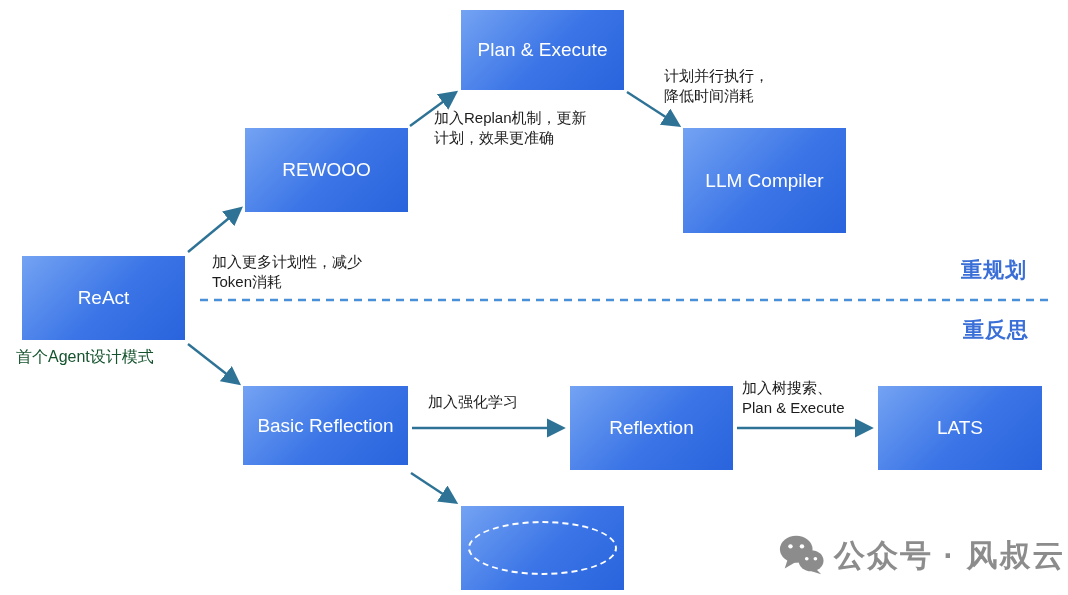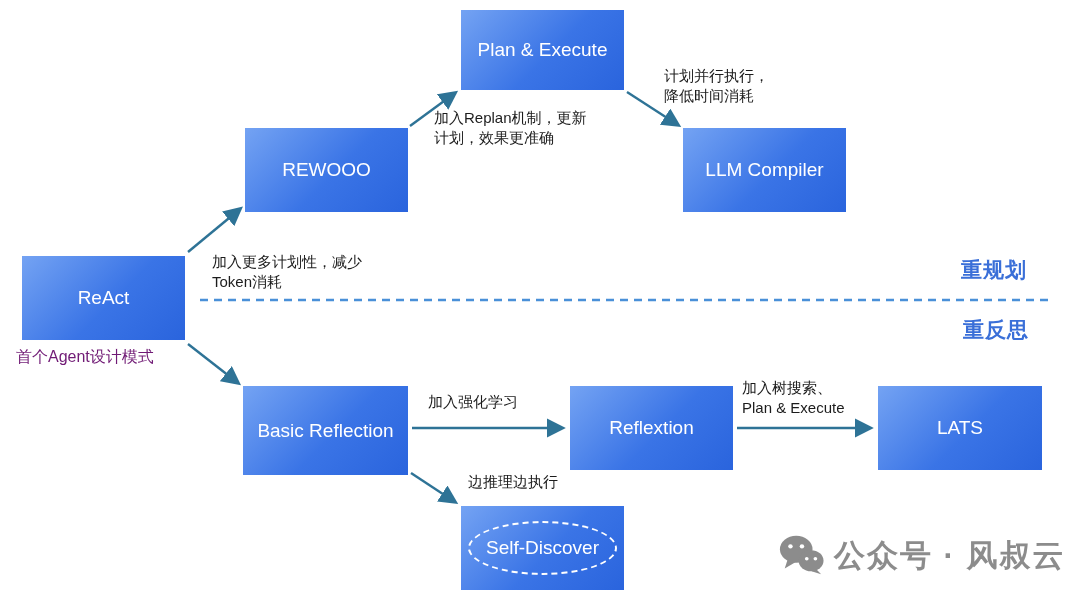--- a/index.html
+++ b/index.html
@@ -16,21 +16,21 @@
   .node-inner{padding:0 6px;}
   .ellipse{
     position:absolute;left:7px;right:7px;top:15px;bottom:15px;
     border:2px dashed #ffffff;border-radius:50%;
   }
   .edge-label{
     position:absolute;color:#1c1c1c;font-size:15px;line-height:1.3;
     white-space:pre-line;
   }
   .caption{
-    position:absolute;color:#701a75;font-size:16px;
+    position:absolute;color:#14532d;font-size:16px;
   }
   .section-label{
     position:absolute;color:#3a6fd8;font-size:21px;font-weight:bold;letter-spacing:1px;
   }
   .footer{
     position:absolute;left:778px;top:532px;display:flex;align-items:center;gap:10px;
   }
   .footer-text{
     color:#8c8c8c;font-size:31px;font-weight:bold;letter-spacing:2px;
   }
@@ -59,59 +59,57 @@
   </svg>
 
   <div class="node" style="left:461px;top:10px;width:163px;height:80px;">
     <div class="node-inner">Plan &amp; Execute</div>
   </div>
 
   <div class="node" style="left:245px;top:128px;width:163px;height:84px;">
     <div class="node-inner">REWOOO</div>
   </div>
 
-  <div class="node" style="left:683px;top:128px;width:163px;height:84px;">
+  <div class="node" style="left:683px;top:128px;width:163px;height:105px;">
     <div class="node-inner">LLM Compiler</div>
   </div>
 
   <div class="node" style="left:22px;top:256px;width:163px;height:84px;justify-content:center;">
     <div class="node-inner">ReAct</div>
   </div>
 
-  <div class="node" style="left:243px;top:386px;width:165px;height:89px;">
+  <div class="node" style="left:243px;top:386px;width:165px;height:79px;">
     <div class="node-inner">Basic Reflection</div>
   </div>
 
   <div class="node" style="left:570px;top:386px;width:163px;height:84px;">
     <div class="node-inner">Reflextion</div>
   </div>
 
   <div class="node" style="left:878px;top:386px;width:164px;height:84px;">
     <div class="node-inner">LATS</div>
   </div>
 
   <div class="node" style="left:461px;top:506px;width:163px;height:84px;">
     <div class="ellipse"></div>
-    <div class="node-inner" style="position:relative;">Self-Discover</div>
   </div>
 
   <div class="edge-label" style="left:212px;top:252px;width:152px;">加入更多计划性，减少Token消耗</div>
 
   <div class="edge-label" style="left:434px;top:108px;width:162px;">加入Replan机制，更新计划，效果更准确</div>
 
   <div class="edge-label" style="left:664px;top:66px;width:150px;">计划并行执行，
 降低时间消耗</div>
 
 
   <div class="edge-label" style="left:428px;top:392px;width:140px;">加入强化学习</div>
 
   <div class="edge-label" style="left:742px;top:378px;width:140px;">加入树搜索、
 Plan &amp; Execute</div>
 
-  <div class="edge-label" style="left:468px;top:472px;width:140px;">边推理边执行</div>
 
   <div class="caption" style="left:16px;top:347px;">首个Agent设计模式</div>
 
   <div class="section-label" style="left:961px;top:256px;text-align:right;">重规划</div>
 
   <div class="section-label" style="left:963px;top:316px;">重反思</div>
 
   <div class="footer">
     <span>
       <svg width="46" height="44" viewBox="0 0 48 44">

